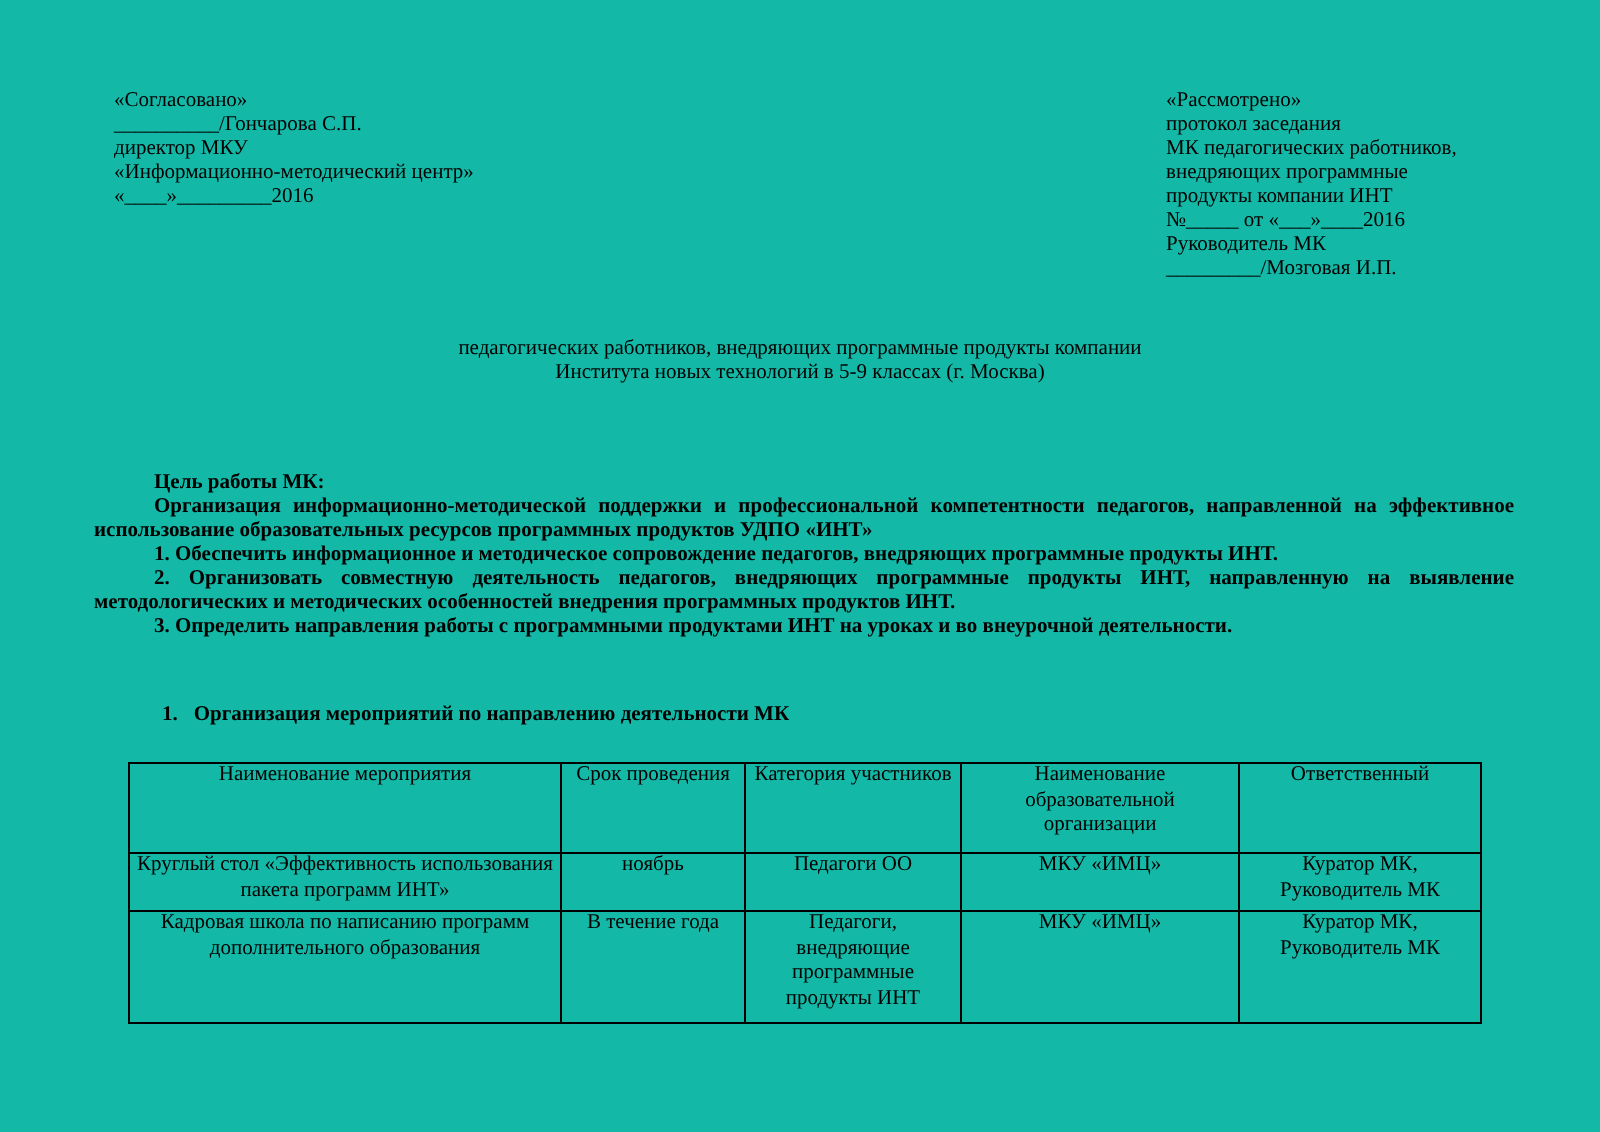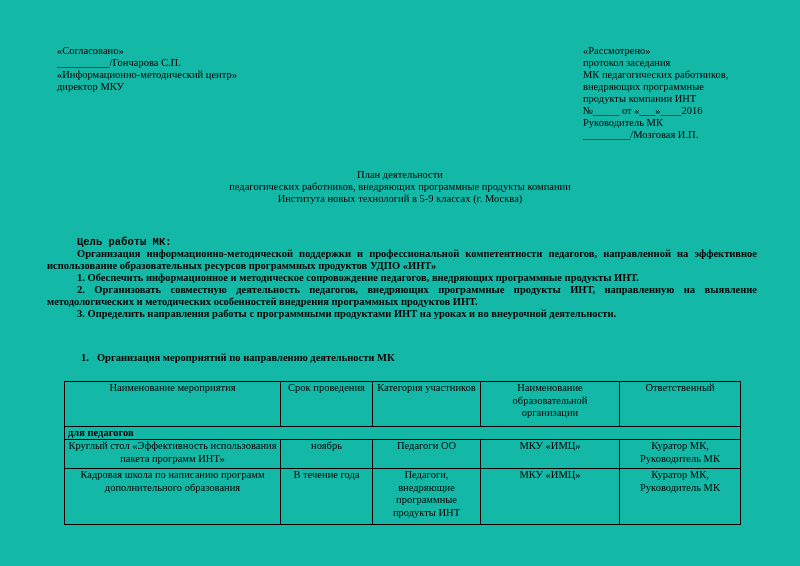--- a/index.html
+++ b/index.html
@@ -8,21 +8,21 @@
     font-family:"Liberation Serif", serif;font-size:10.5px;line-height:12px;color:#000;
   }
   .approval-left{position:absolute;left:57px;top:45px;}
   .approval-right{position:absolute;left:583px;top:45px;}
   .approval-left div,.approval-right div{white-space:nowrap;}
   .title-block{position:absolute;left:0;top:169px;width:800px;text-align:center;}
   .body-block{position:absolute;left:47px;top:236px;width:710px;}
   .body-block p{margin:0;}
   .indent{text-indent:30px;font-weight:bold;}
   .justify{text-align:justify;}
-  .bold{font-weight:bold;font-family:Liberation Mono, monospace;}
+  .bold{font-weight:bold;}
   .section-heading{position:absolute;left:47px;top:352px;font-weight:bold;}
   .section-heading .num{display:inline-block;margin-left:34px;margin-right:8px;}
   table.plan{
     position:absolute;left:64px;top:381px;width:676px;
     border-collapse:collapse;table-layout:fixed;
   }
   table.plan th,table.plan td{
     border:1px solid #000;padding:0 3px;vertical-align:top;
     font-weight:normal;text-align:center;line-height:12.5px;font-size:10.5px;font-family:Liberation Serif, serif;
   }
@@ -33,37 +33,37 @@
   tr.row-2 td{height:55px;}
 </style>
 </head>
 <body>
 
 <div class="page">
 
   <div class="approval-left">
     <div>«Согласовано»</div>
     <div>__________/Гончарова С.П.</div>
+    <div>директор МКУ</div>
     <div>«Информационно-методический центр»</div>
-    <div>директор МКУ</div>
+    <div>«____»_________2016</div>
   </div>
 
   <div class="approval-right">
     <div>«Рассмотрено»</div>
     <div>протокол заседания</div>
     <div>МК педагогических работников,</div>
     <div>внедряющих программные</div>
     <div>продукты компании ИНТ</div>
     <div>№_____ от «___»____2016</div>
     <div>Руководитель МК</div>
     <div>_________/Мозговая И.П.</div>
   </div>
 
   <div class="title-block">
-    <div>План деятельности</div>
     <div>педагогических работников, внедряющих программные продукты компании</div>
     <div>Института новых технологий в 5-9 классах (г. Москва)</div>
   </div>
 
   <div class="body-block">
     <p class="bold indent">Цель работы МК:</p>
     <p class="indent justify">Организация информационно-методической поддержки и профессиональной компетентности педагогов, направленной на эффективное использование образовательных ресурсов программных продуктов УДПО «ИНТ»</p>
     <p class="indent justify">1. Обеспечить информационное и методическое сопровождение педагогов, внедряющих программные продукты ИНТ.</p>
     <p class="indent justify">2. Организовать совместную деятельность педагогов, внедряющих программные продукты ИНТ, направленную на выявление методологических и методических особенностей внедрения программных продуктов ИНТ.</p>
     <p class="indent justify">3. Определить направления работы с программными продуктами ИНТ на уроках и во внеурочной деятельности.</p>
@@ -84,23 +84,20 @@
     <thead>
       <tr>
         <th>Наименование мероприятия</th>
         <th>Срок проведения</th>
         <th>Категория участников</th>
         <th>Наименование образовательной организации</th>
         <th>Ответственный</th>
       </tr>
     </thead>
     <tbody>
-      <tr class="group-row">
-        <td colspan="5">для педагогов</td>
-      </tr>
       <tr class="row-1">
         <td class="col-name">Круглый стол «Эффективность использования пакета программ ИНТ»</td>
         <td>ноябрь</td>
         <td>Педагоги ОО</td>
         <td>МКУ «ИМЦ»</td>
         <td>Куратор МК, Руководитель МК</td>
       </tr>
       <tr class="row-2">
         <td class="col-name">Кадровая школа по написанию программ дополнительного образования</td>
         <td>В течение года</td>

